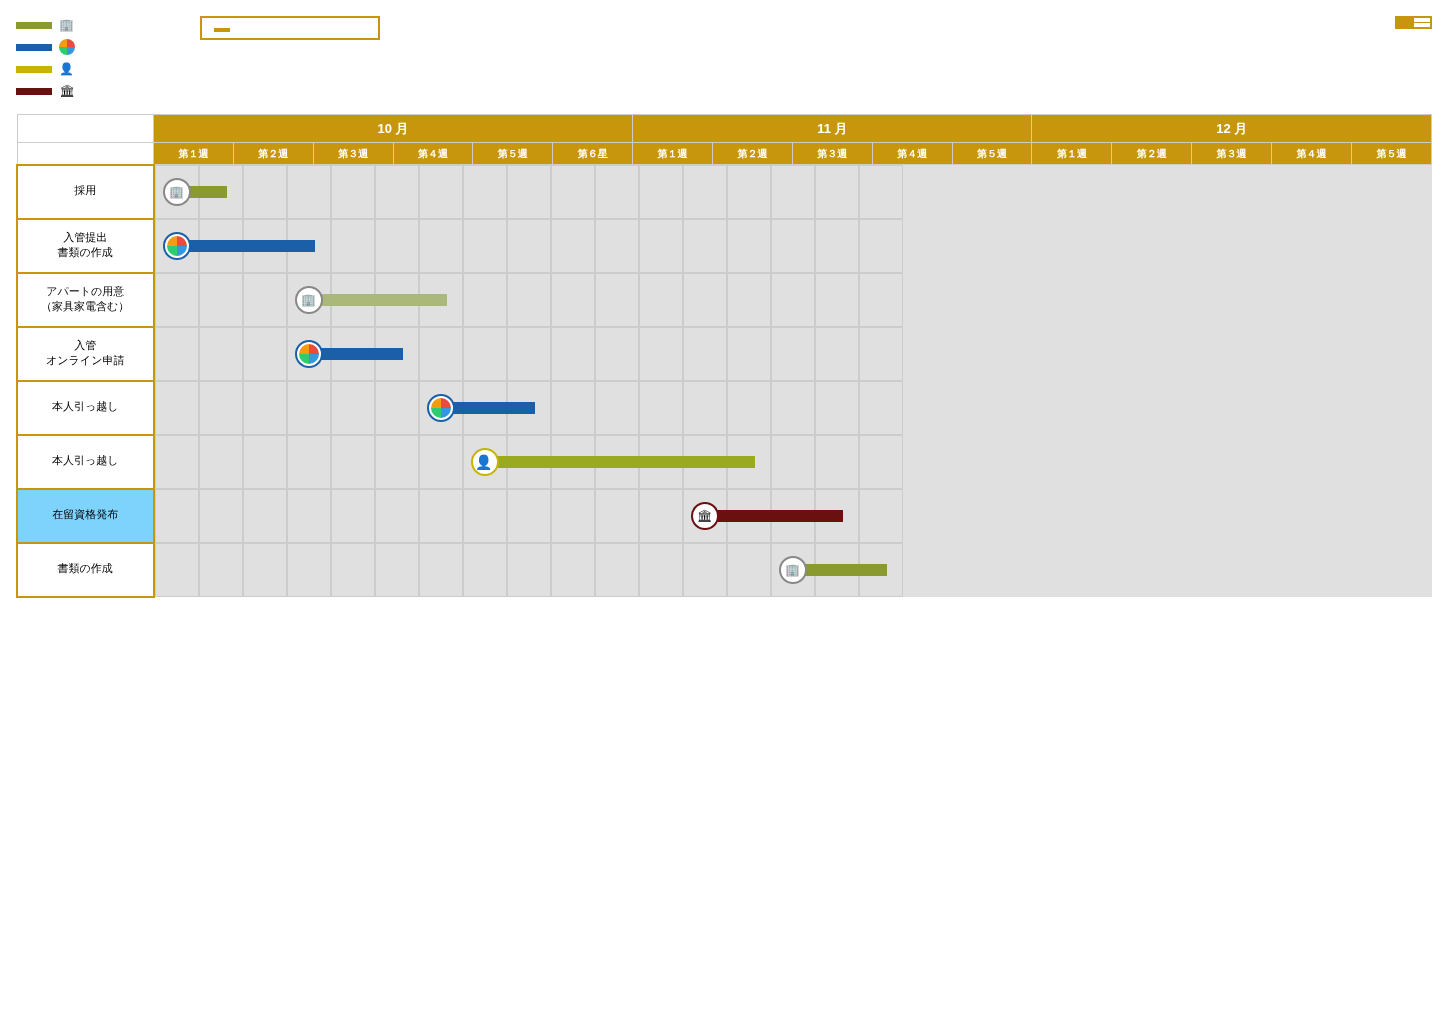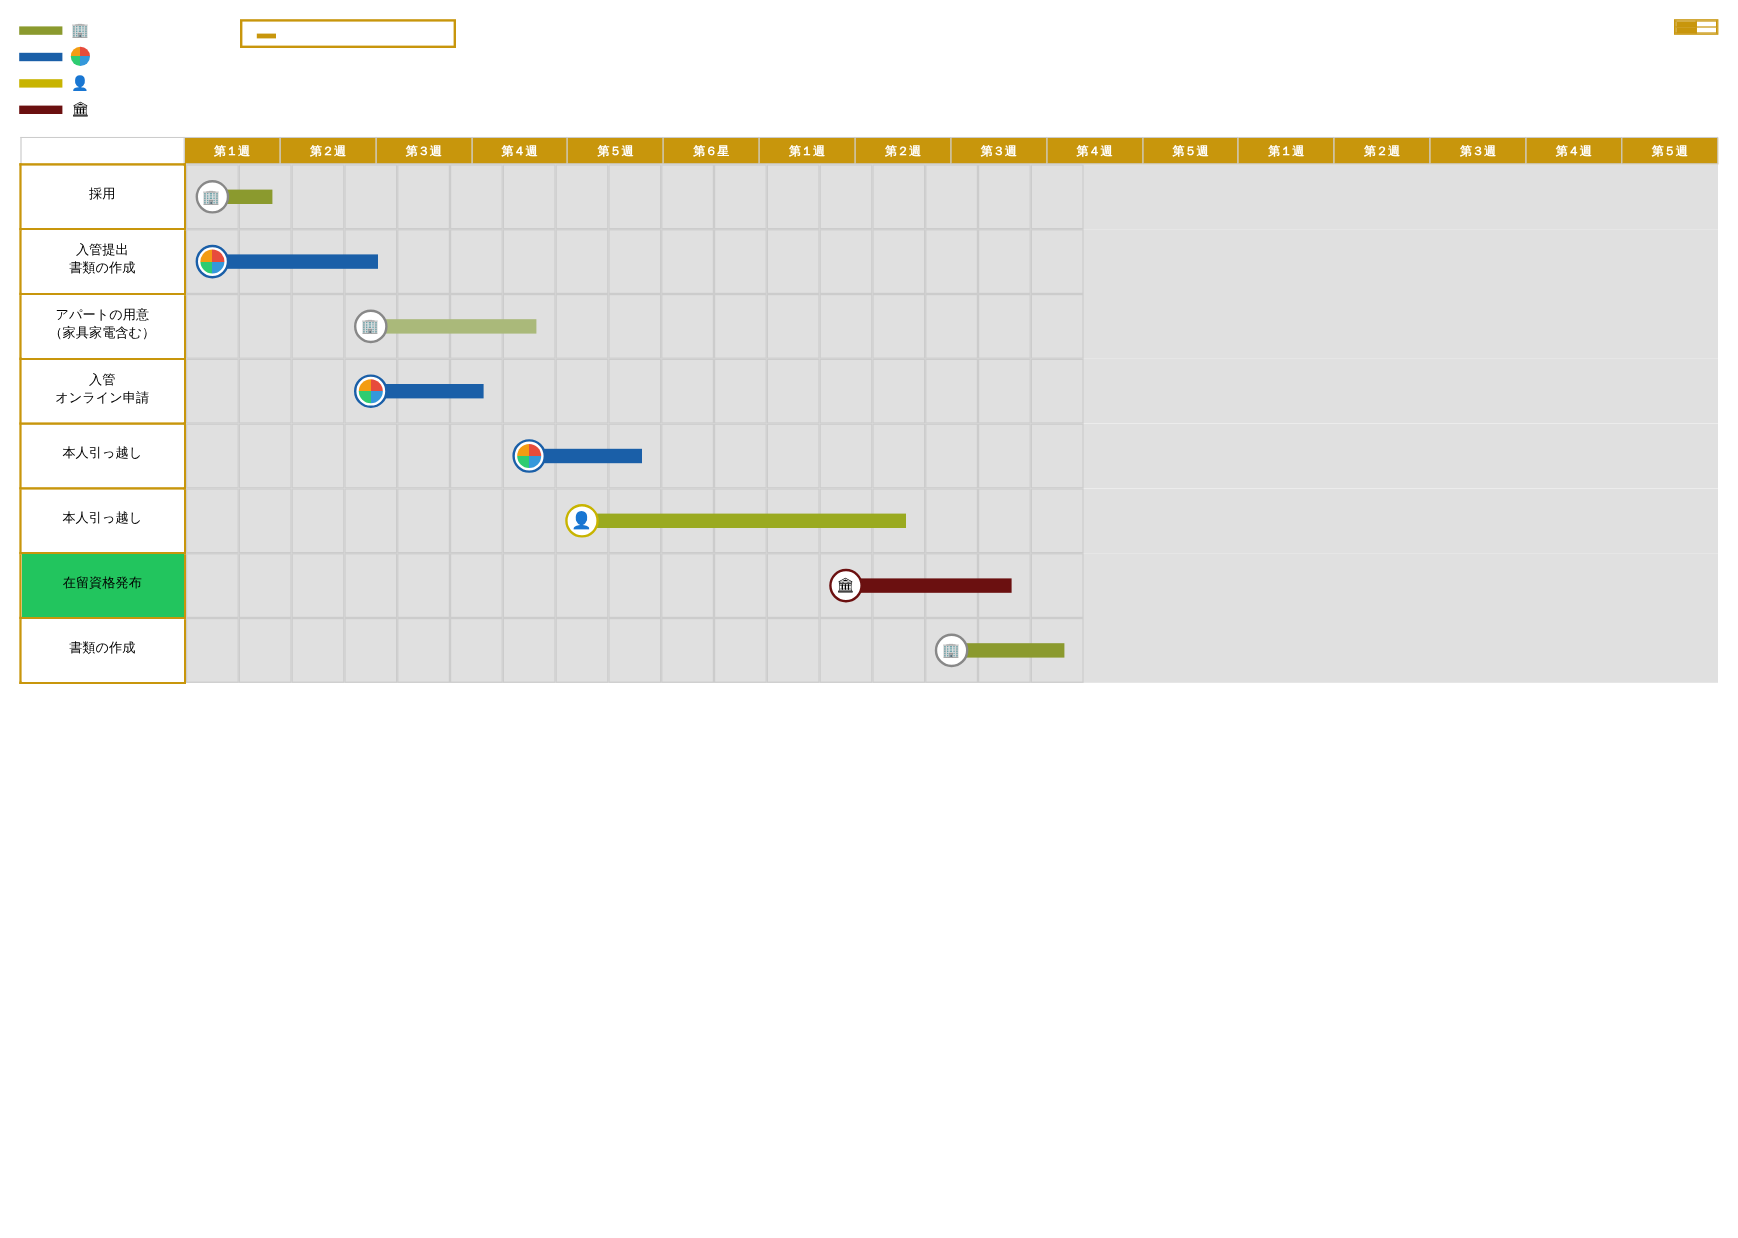--- a/index.html
+++ b/index.html
@@ -195,20 +195,27 @@
       </tr>
     </tbody>
       </table>
   </div>
 </div>
 
 <div class="gantt-container">
   <table class="gantt-table" id="gantt-main">
     <thead>
 
+      <tr id="month-row">
+        <th style="background:#fff;border:1px solid #ccc;width:80px;"></th>
+
+      <th class="month-header" colspan="6">10 月</th>
+          <th class="month-header" colspan="5">11 月</th>
+          <th class="month-header" colspan="5">12 月</th>
+        </tr>
 
       <tr id="week-row">
         <th style="background:#fff;border:1px solid #ccc;width:80px;"></th>
 
       <th class="week-header" style="background: rgb(200, 150, 12); color: rgb(255, 255, 255); font-size: 10px; height: 22px; width: 44px; min-width: 44px;">第１週</th>
           <th class="week-header" style="background: rgb(200, 150, 12); color: rgb(255, 255, 255); font-size: 10px; height: 22px; width: 44px; min-width: 44px;">第２週</th>
           <th class="week-header" style="background: rgb(200, 150, 12); color: rgb(255, 255, 255); font-size: 10px; height: 22px; width: 44px; min-width: 44px;">第３週</th>
           <th class="week-header" style="background: rgb(200, 150, 12); color: rgb(255, 255, 255); font-size: 10px; height: 22px; width: 44px; min-width: 44px;">第４週</th>
           <th class="week-header" style="background: rgb(200, 150, 12); color: rgb(255, 255, 255); font-size: 10px; height: 22px; width: 44px; min-width: 44px;">第５週</th>
           <th class="week-header" style="background: rgb(200, 150, 12); color: rgb(255, 255, 255); font-size: 10px; height: 22px; width: 44px; min-width: 44px;">第６星</th>
@@ -381,21 +388,21 @@
               <div style="width: 44px; min-width: 44px; height: 54px; border: 1px solid rgb(204, 204, 204); background: rgb(224, 224, 224); flex-shrink: 0;"></div>
               <div style="width: 44px; min-width: 44px; height: 54px; border: 1px solid rgb(204, 204, 204); background: rgb(224, 224, 224); flex-shrink: 0;"></div>
               <div style="width: 44px; min-width: 44px; height: 54px; border: 1px solid rgb(204, 204, 204); background: rgb(224, 224, 224); flex-shrink: 0;"></div>
               <div style="width: 44px; min-width: 44px; height: 54px; border: 1px solid rgb(204, 204, 204); background: rgb(224, 224, 224); flex-shrink: 0;"></div>
               <div style="position: absolute; top: 50%; transform: translateY(-50%); left: 316px; width: 28px; height: 28px; border-radius: 50%; display: flex; align-items: center; justify-content: center; z-index: 3; border: 2px solid rgb(200, 180, 0); background: rgb(255, 255, 255); font-size: 14px;">👤</div>
               <div style="position: absolute; top: 50%; transform: translateY(-50%); left: 336px; width: 264px; height: 12px; background: rgb(154, 170, 32); z-index: 2;"></div>
             </div>
           </td>
         </tr>
         <tr class="gantt-body-row">
-          <td class="row-label-cell" style="background: #22c55e; border: 2px solid rgb(200, 150, 12); text-align: center; font-size: 11px; line-height: 1.4; padding: 4px; width: 80px; min-width: 80px;">在留資格発布</td>
+          <td class="row-label-cell" style="background: #7dd3fc; border: 2px solid rgb(200, 150, 12); text-align: center; font-size: 11px; line-height: 1.4; padding: 4px; width: 80px; min-width: 80px;">在留資格発布</td>
           <td colspan="17" style="padding: 0px; border: none; position: relative;">
             <div style="display: flex; position: relative; height: 54px;">
               <div style="width: 44px; min-width: 44px; height: 54px; border: 1px solid rgb(204, 204, 204); background: rgb(224, 224, 224); flex-shrink: 0;"></div>
               <div style="width: 44px; min-width: 44px; height: 54px; border: 1px solid rgb(204, 204, 204); background: rgb(224, 224, 224); flex-shrink: 0;"></div>
               <div style="width: 44px; min-width: 44px; height: 54px; border: 1px solid rgb(204, 204, 204); background: rgb(224, 224, 224); flex-shrink: 0;"></div>
               <div style="width: 44px; min-width: 44px; height: 54px; border: 1px solid rgb(204, 204, 204); background: rgb(224, 224, 224); flex-shrink: 0;"></div>
               <div style="width: 44px; min-width: 44px; height: 54px; border: 1px solid rgb(204, 204, 204); background: rgb(224, 224, 224); flex-shrink: 0;"></div>
               <div style="width: 44px; min-width: 44px; height: 54px; border: 1px solid rgb(204, 204, 204); background: rgb(224, 224, 224); flex-shrink: 0;"></div>
               <div style="width: 44px; min-width: 44px; height: 54px; border: 1px solid rgb(204, 204, 204); background: rgb(224, 224, 224); flex-shrink: 0;"></div>
               <div style="width: 44px; min-width: 44px; height: 54px; border: 1px solid rgb(204, 204, 204); background: rgb(224, 224, 224); flex-shrink: 0;"></div>

